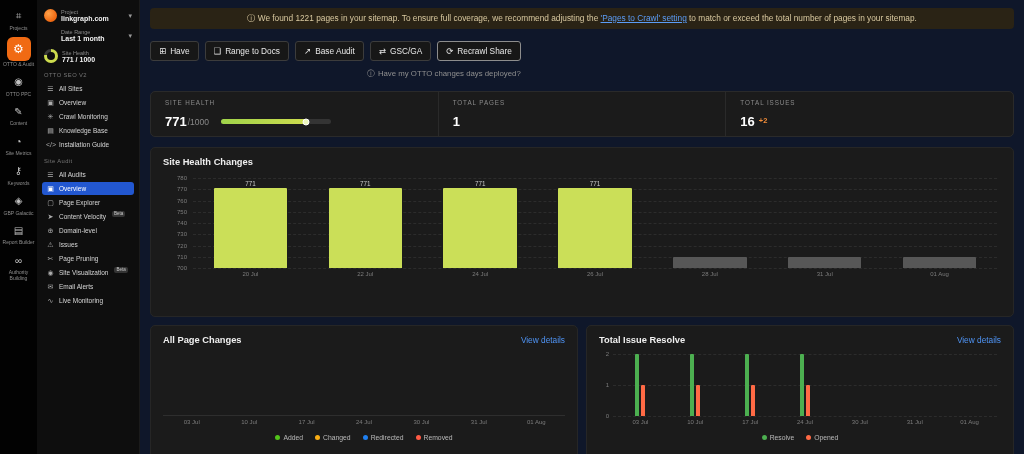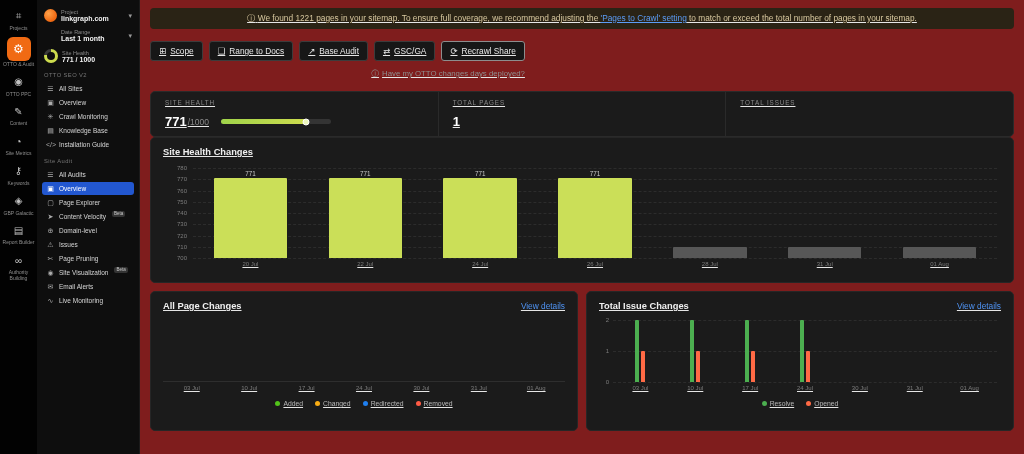--- a/index.html
+++ b/index.html
@@ -31,21 +31,21 @@
   .indent { margin-left:17px; }
   .sb-section-title { font-size:5.8px; color:#767676; margin:8px 2px 4px; letter-spacing:0.4px; }
   .sb-item { display:flex; align-items:center; gap:4px; padding:2.5px 4px; border-radius:3px; cursor:pointer; margin-bottom:1px; overflow:hidden; }
   .sb-item.active { background:#2257d0; }
   .sb-item.active .sb-item-label, .sb-item.active .sb-ico { color:#fff; }
   .sb-ico { font-size:7px; color:#ababab; width:9px; text-align:center; flex:none; }
   .sb-item-label { font-size:6.5px; color:#d6d6d6; white-space:nowrap; }
   .beta { font-size:4.5px; background:#343434; color:#c9c9c9; border-radius:2px; padding:0.5px 2px; margin-left:2px; transform:translateY(-3px); flex:none; }
 
   
-  .main { flex:1; background:#7f1d1d; padding:8px 10px; overflow:hidden;text-decoration:underline; }
+  .main { flex:1; background:#0f172a; padding:8px 10px; overflow:hidden; }
 
   .banner { background:#2a2315; border-radius:4px; height:21px; line-height:21px; text-align:center; font-size:8.3px; color:#d9c9a0; white-space:nowrap; overflow:hidden; }
   .banner-link { color:#5b9cf6; text-decoration:underline; cursor:pointer; }
 
   .page-head { display:flex; justify-content:space-between; margin-top:12px; }
   .page-head h1 { font-size:13.5px; margin:0; font-weight:bold; color:#fff; }
   .subtitle { font-size:8.3px; color:#9a9a9a; margin-top:4px; }
   .btn-row { display:flex; gap:6px; justify-content:flex-end; }
   .hbtn { display:flex; align-items:center; gap:4px; background:#171717; border:1px solid #3c3c3c; color:#e8e8e8; font-size:8.3px; height:20px; padding:0 8px; border-radius:3px; font-family:inherit; cursor:pointer; white-space:nowrap; }
   .hbtn.primary { border-color:#8d8d8d; }
@@ -58,21 +58,21 @@
   .stat-label { font-size:6.3px; letter-spacing:0.9px; color:#8a8a8a; }
   .stat-valrow { display:flex; align-items:center; }
   .stat-value { font-size:13px; font-weight:bold; color:#fff; }
   .stat-total { font-size:8.5px; color:#8a8a8a; margin-left:1px; }
   .gauge-bar { width:110px; height:5px; border-radius:3px; background:#343434; margin-left:12px; position:relative; }
   .gauge-fill { position:absolute; left:0; top:0; bottom:0; border-radius:3px; background:linear-gradient(90deg,#9fd34a,#cddc4e); }
   .gauge-knob { position:absolute; top:50%; width:7px; height:7px; border-radius:50%; background:#edf7bd; border:1px solid #fff; transform:translate(-50%,-50%); }
   .stat-delta { font-size:7.5px; color:#f08c3a; margin-left:4px; align-self:flex-start; margin-top:2px; font-weight:bold; }
 
   .card { background:#1b1b1b; border:1px solid #262626; border-radius:5px; padding:9px 12px; }
-  .chart-card { margin-top:0; height:146px; }
+  .chart-card { margin-top:10px; height:170px; }
   .card-title { font-size:9.3px; font-weight:bold; color:#efefef; }
   .card-head { display:flex; justify-content:space-between; align-items:center; }
   .view-link { font-size:8.3px; color:#4f94f5; cursor:pointer; text-decoration:none; }
 
   .shc-plot { position:relative; height:90px; margin:11px 4px 0 30px; }
   .gridline { position:absolute; left:0; right:0; border-top:1px dashed #2c2c2c; }
   .ytick { position:absolute; left:-30px; top:-4px; width:24px; text-align:right; font-size:6px; color:#7c7c7c; }
   .bars { position:absolute; inset:0; display:flex; }
   .bar-slot { flex:1; display:flex; flex-direction:column; justify-content:flex-end; align-items:center; }
   .bval { font-size:6.3px; color:#c9c9c9; margin-bottom:1px; }
@@ -233,21 +233,21 @@
 
   <main class="main">
 
     <div class="banner"><span>ⓘ</span> <span>We found 1221 pages in your sitemap. To ensure full coverage, we recommend adjusting the </span><a class="banner-link">'Pages to Crawl' setting</a><span> to match or exceed the total number of pages in your sitemap.</span></div>
 
     <header class="page-head">
       <div>
         <div class="btn-row" id="headBtns">
             <button class="hbtn">
               <span class="hico">⊞</span>
-              <span>Scope</span>
+              <span>Have</span>
             </button>
             <button class="hbtn">
               <span class="hico">❏</span>
               <span>Range to Docs</span>
             </button>
             <button class="hbtn">
               <span class="hico">↗</span>
               <span>Base Audit</span>
             </button>
             <button class="hbtn">
@@ -279,20 +279,24 @@
         </div>
       </div>
       <div class="stat">
         <div class="stat-label">TOTAL PAGES</div>
         <div class="stat-valrow">
             <span class="stat-value">1</span>
           </div>
       </div>
       <div class="stat">
         <div class="stat-label">TOTAL ISSUES</div>
+        <div class="stat-valrow">
+          <span class="stat-value">16</span>
+          <span class="stat-delta">+2</span>
+        </div>
       </div>
     </section>
 
     <section class="card chart-card">
       <div class="card-title">Site Health Changes</div>
       <div class="shc-plot" id="shcPlot">
           <div class="gridline" style="top: 0%;">
             <span class="ytick">780</span>
           </div>
           <div class="gridline" style="top: 12.5%;">
@@ -388,21 +392,21 @@
               <span>Redirected</span>
             </div>
             <div class="lg-item">
               <span class="lg-dot" style="background: rgb(255, 91, 69);"></span>
               <span>Removed</span>
             </div>
           </div>
       </section>
       <section class="card">
         <div class="card-head">
-          <span class="card-title">Total Issue Changes</span>
+          <span class="card-title">Total Issue Resolve</span>
           <a class="view-link">View details</a>
         </div>
         <div class="tic-plot" id="ticPlot">
             <div class="gridline" style="top: 0%;">
               <span class="ytick">2</span>
             </div>
             <div class="gridline" style="top: 50%;">
               <span class="ytick">1</span>
             </div>
             <div class="gridline" style="top: 100%;">

